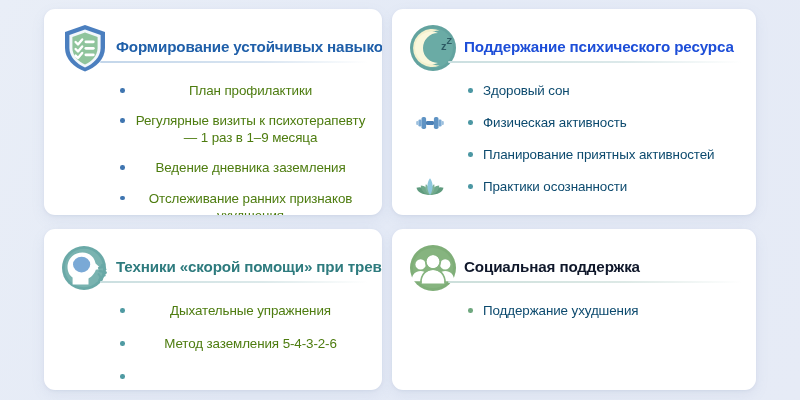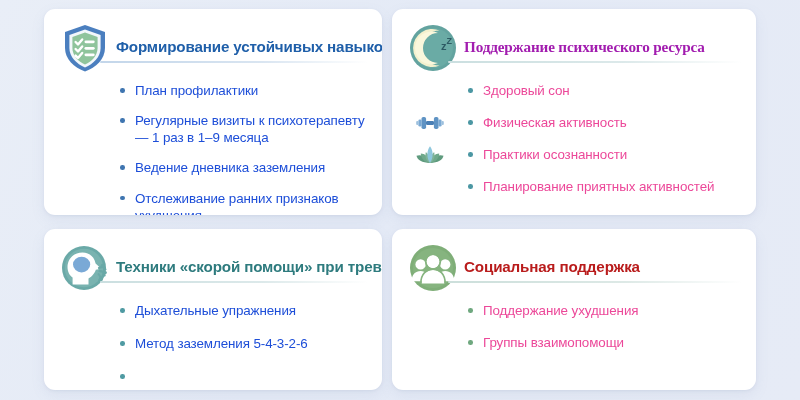--- a/index.html
+++ b/index.html
@@ -57,25 +57,25 @@
     position: absolute;
     left: 56px;
     right: 14px;
     top: 52px;
     height: 2px;
     background: linear-gradient(to right, #cfdce8 0%, #dde7f0 55%, rgba(221,231,240,0) 100%);
     border-radius: 2px;
   }
   .c1 .card-title { color: #1f5fa9; }
   .c1 .title-rule { background: linear-gradient(to right, #c3d6ea 0%, #d9e5f1 60%, rgba(217,229,241,0) 100%); }
-  .c2 .card-title { color: #a21caf; font-family: Liberation Serif, serif; }
+  .c2 .card-title { color: #1d4ed8; }
   .c2 .title-rule { background: linear-gradient(to right, #cbdfe0 0%, #dce9ea 60%, rgba(220,233,234,0) 100%); }
   .c3 .card-title { color: #2e7b7e; }
   .c3 .title-rule { background: linear-gradient(to right, #cbdfe0 0%, #dce9ea 60%, rgba(220,233,234,0) 100%); }
-  .c4 .card-title { color: #b91c1c; }
+  .c4 .card-title { color: #0f172a; }
   .c4 .title-rule { background: linear-gradient(to right, #ccdfdb 0%, #dde9e6 60%, rgba(221,233,230,0) 100%); }
 
   
   .badge {
     position: absolute;
     left: 14px;
     top: 12px;
     width: 54px;
     height: 54px;
   }
@@ -103,22 +103,22 @@
     left: 2px;
     top: 6px;
     width: 4.6px;
     height: 4.6px;
     border-radius: 50%;
   }
   .c1 ul.bullets li .dot { background: #3f75b0; }
   .c2 ul.bullets li .dot { background: #4b97a3; }
   .c3 ul.bullets li .dot { background: #4f9aa2; }
   .c4 ul.bullets li .dot { background: #6fa87f; }
-  .c1 ul.bullets li, .c3 ul.bullets li { color: #1d4ed8; }
-  .c2 ul.bullets li, .c4 ul.bullets li { color: #ec4899; }
+  .c1 ul.bullets li, .c3 ul.bullets li { color: #4d7c0f; text-align: center; }
+  .c2 ul.bullets li, .c4 ul.bullets li { color: #0c4a6e; }
 
   
   .side-icon {
     position: absolute;
     left: -51px;
     top: -4px;
     width: 30px;
     height: 26px;
   }
   .side-icon svg { display: block; width: 30px; height: 26px; }
@@ -207,37 +207,37 @@
               <rect x="3.4" y="9.4" width="3.2" height="7.2" rx="1.4" fill="#7ba9d4"></rect>
               <rect x="23.4" y="9.4" width="3.2" height="7.2" rx="1.4" fill="#7ba9d4"></rect>
               <rect x="1.2" y="11" width="2.2" height="4" rx="1" fill="#9dc0de"></rect>
               <rect x="26.6" y="11" width="2.2" height="4" rx="1" fill="#9dc0de"></rect>
             </svg>
           </span>
           <span class="dot"></span>
           <span>Физическая активность</span>
         </li>
         <li>
+          <span class="dot"></span>
+          <span>Планирование приятных активностей</span>
+        </li>
+        <li>
           <span class="side-icon">
             <svg viewBox="0 0 30 26">
               <path d="M15 21 C7 21 2 17.5 1.5 13.8 C4.6 12.2 9.4 13.6 12 16.6 Z" fill="#5f9b7e"></path>
               <path d="M15 21 C23 21 28 17.5 28.5 13.8 C25.4 12.2 20.6 13.6 18 16.6 Z" fill="#5f9b7e"></path>
               <path d="M15 21 C9.5 20.4 5.6 16.2 5.8 11.6 C9.6 11.6 13.4 15 15 19.6 Z" fill="#6fa98b"></path>
               <path d="M15 21 C20.5 20.4 24.4 16.2 24.2 11.6 C20.4 11.6 16.6 15 15 19.6 Z" fill="#6fa98b"></path>
               <path d="M15 21 C11.4 19.4 9.6 14.6 10.8 10.2 C13.3 11.4 15 15.4 15 19.8 Z" fill="#7fb398"></path>
               <path d="M15 21 C18.6 19.4 20.4 14.6 19.2 10.2 C16.7 11.4 15 15.4 15 19.8 Z" fill="#7fb398"></path>
               <path d="M15 4.2 C18.4 8.4 18.6 15.6 15 21 C11.4 15.6 11.6 8.4 15 4.2 Z" fill="#8ec7dd"></path>
             </svg>
           </span>
           <span class="dot"></span>
           <span>Практики осознанности</span>
-        </li>
-        <li>
-          <span class="dot"></span>
-          <span>Планирование приятных активностей</span>
         </li>
       </ul>
     </div>
   </div>
 
   <div class="card c3">
     <div class="card-inner">
       <div class="badge">
         <svg viewBox="0 0 54 54">
           <circle cx="26" cy="27" r="22" fill="#6aa9a7"></circle>
@@ -296,21 +296,17 @@
       </div>
       <div class="card-head">
         <div class="card-title">Социальная поддержка</div>
       </div>
       <div class="title-rule"></div>
       <ul class="bullets">
         <li>
           <span class="dot"></span>
           <span>Поддержание ухудшения</span>
         </li>
-        <li>
-          <span class="dot"></span>
-          <span>Группы взаимопомощи</span>
-        </li>
       </ul>
     </div>
   </div>
 
 </div>
 
 </body></html>

